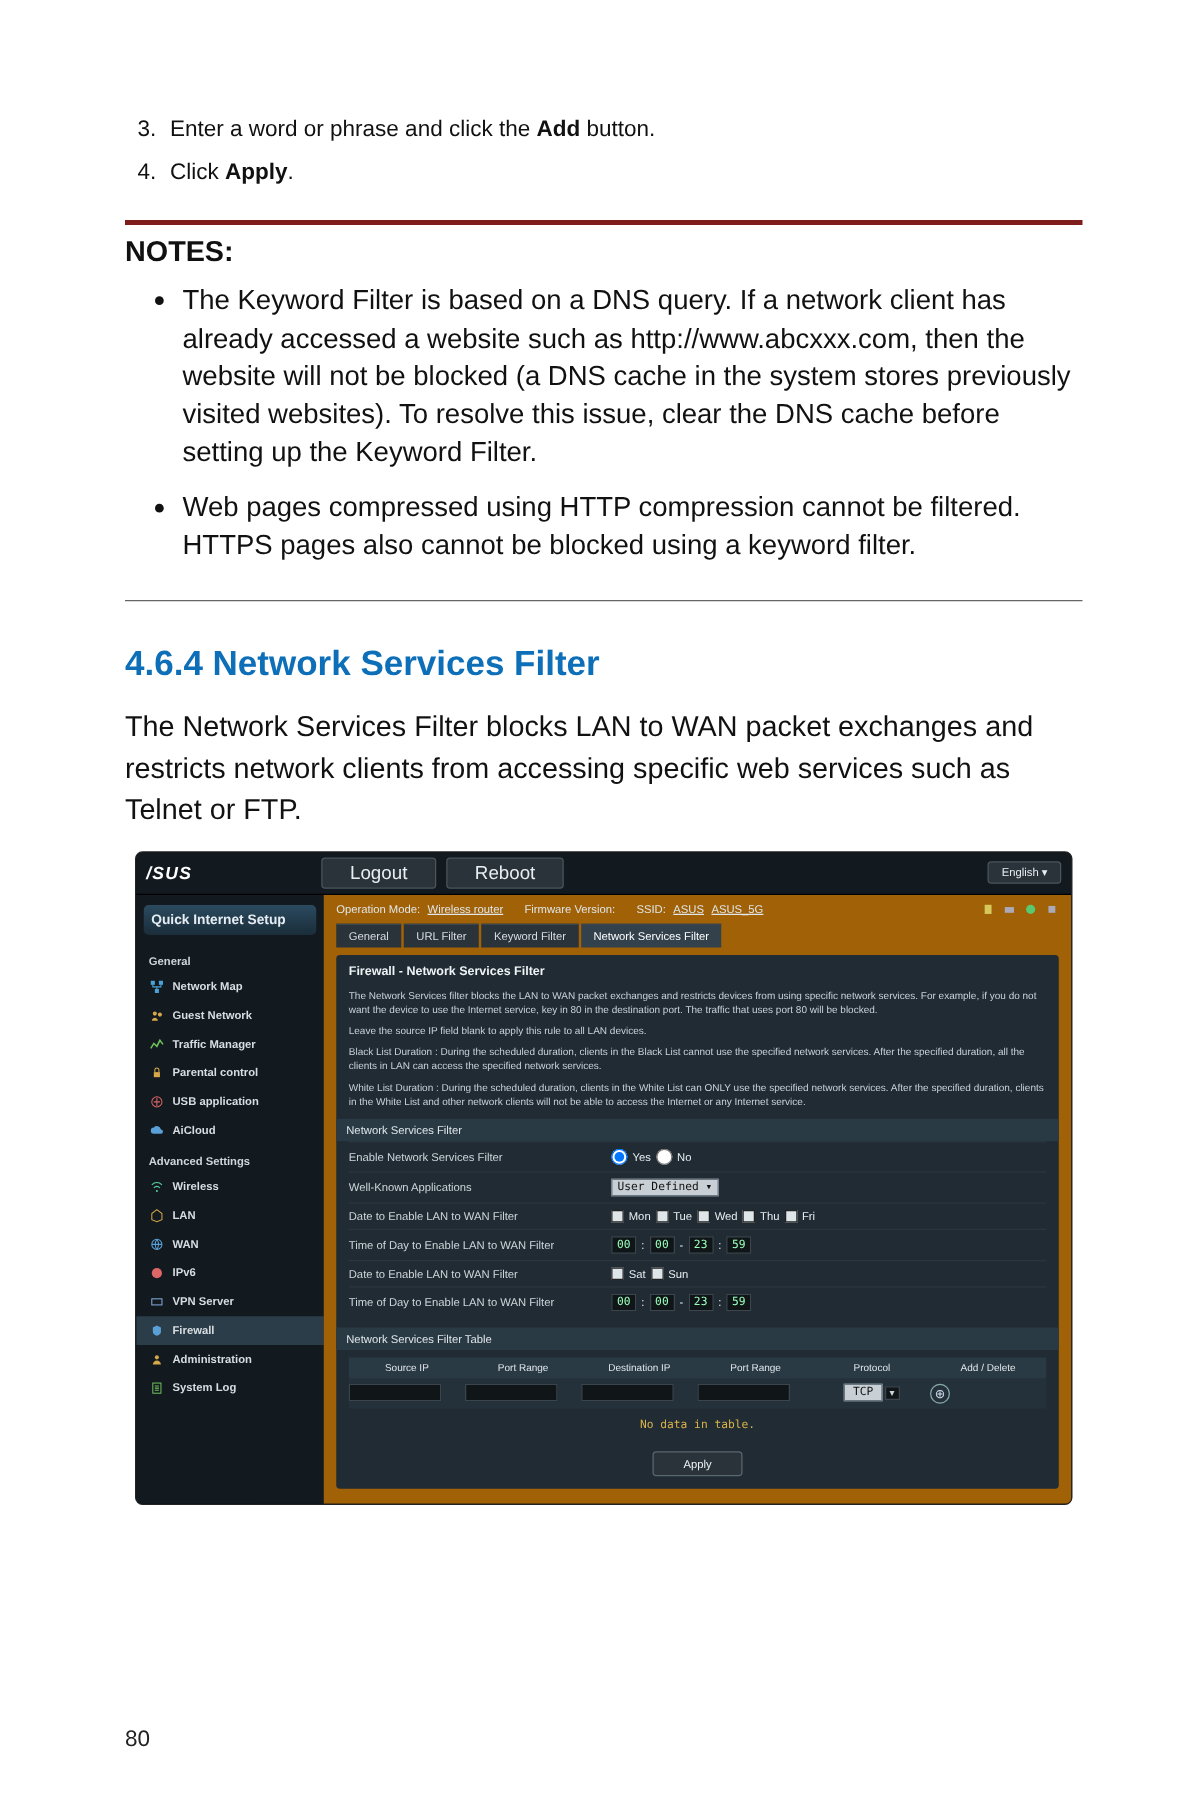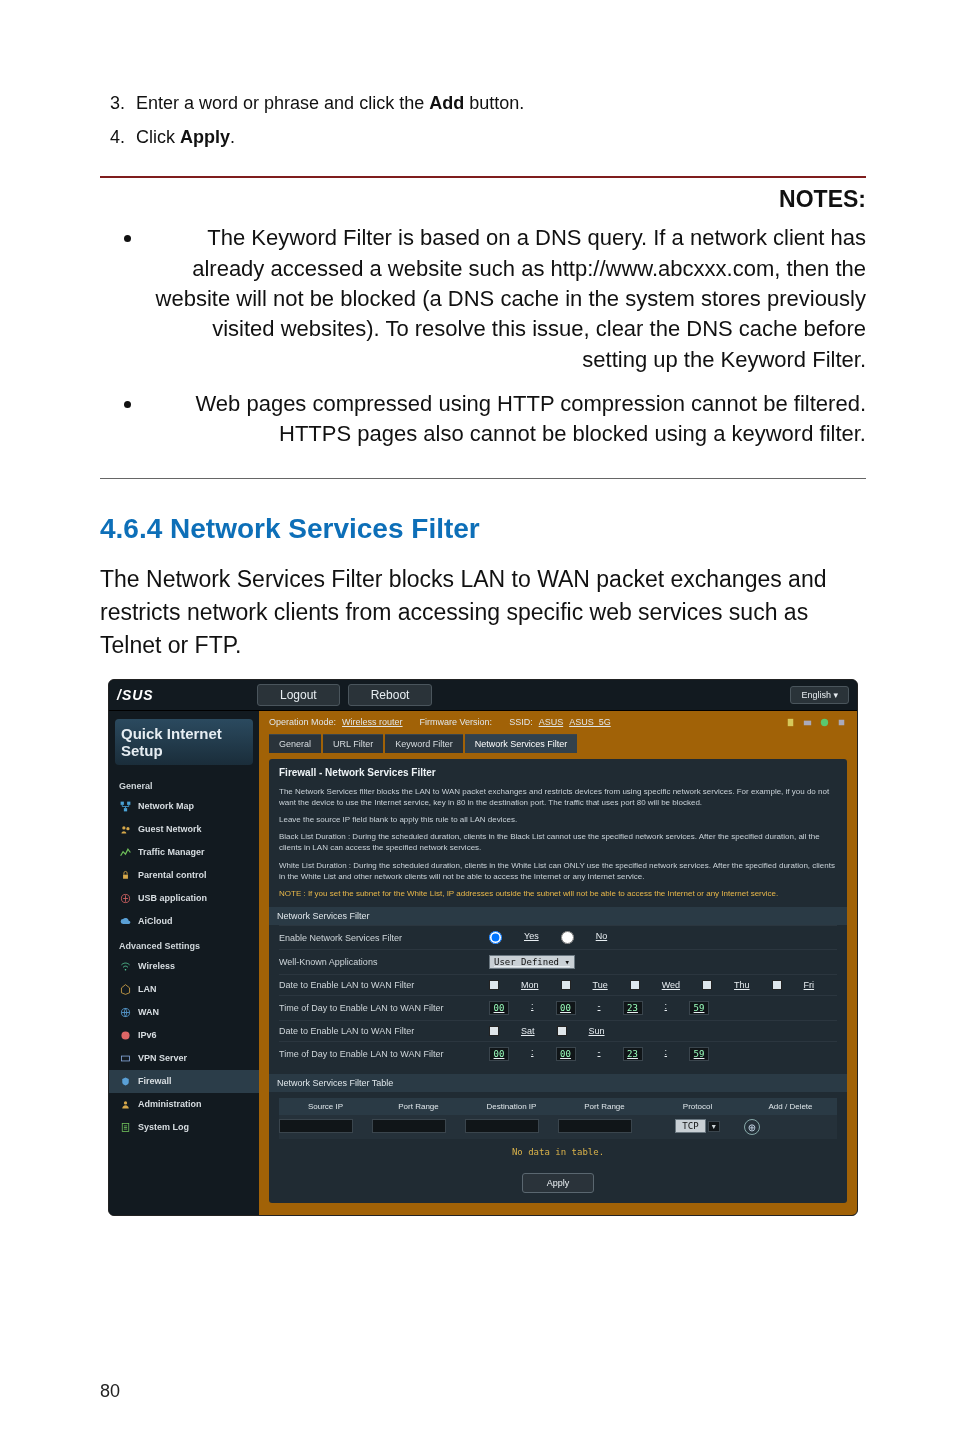--- a/index.html
+++ b/index.html
@@ -7,21 +7,21 @@
       width: 954px;
       height: 1438px;
       background: #fff;
       font-family: "Segoe UI", "Myriad Pro", Arial, sans-serif;
       color: #111;
       padding: 90px 88px 50px 100px;
       position: relative;
     }
     .instructions { font-size: 18px; line-height: 1.45; margin-bottom: 26px; }
     .instructions li { margin-bottom: 8px; margin-left: 30px; padding-left: 6px; }
-    .notes-box { border-top: 2px solid #7f1d1d; border-bottom: 1px solid #666; padding: 8px 0 14px 0; margin: 6px 0 34px 0; text-align: right; }
+    .notes-box { border-top: 4px solid #7f1d1d; border-bottom: 1px solid #666; padding: 8px 0 14px 0; margin: 6px 0 34px 0; }
     .notes-title { font-weight: bold; font-size: 23px; margin-bottom: 10px; }
     .notes-list { list-style: disc; margin-left: 44px; font-size: 22px; line-height: 1.38; }
     .notes-list li { margin-bottom: 14px; padding-left: 2px;}
     .section-heading { color: #0d6fb8; font-weight: bold; font-size: 28px; margin: 30px 0 18px 0; }
     .body-text { font-size: 23px; line-height: 1.45; margin-bottom: 16px; }
     .page-num { position: absolute; bottom: 36px; left: 100px; font-size: 18px; color: #222; }
 
     
     .router-shot {
       width: 750px;
@@ -29,45 +29,45 @@
       background: #0b1216;
       border-radius: 6px;
       font-family: Arial, sans-serif;
       font-size: 9px;
       color: #cfd6da;
       overflow: hidden;
       border: 1px solid #222;
     }
     .rs-topbar { display: flex; align-items: center; padding: 4px 8px; background: #121a20; border-bottom:1px solid #000;}
     .rs-logo { color: #fff; font-weight: bold; font-style: italic; font-size: 14px; letter-spacing: 1px; width: 140px; }
-    .rs-btn { background: #2a3339; border: 1px solid #4a555c; border-radius: 3px; padding: 3px 22px; color: #e8eef2; margin-right: 8px; font-size: 12px; }
+    .rs-btn { background: #2a3339; border: 1px solid #4a555c; border-radius: 3px; padding: 3px 22px; color: #e8eef2; margin-right: 8px; font-size: 15px; }
     .rs-lang { margin-left: auto; background:#2a3339;border:1px solid #4a555c;border-radius:3px;padding:3px 10px;color:#e8eef2;font-size:9px;}
     .rs-body { display: flex; }
     .rs-sidebar { width: 150px; background: #121a20; padding: 4px 0 10px 0; }
-    .rs-side-qi { margin: 4px 6px 8px 6px; background: linear-gradient(#2b4a5f,#1a2d3a); border-radius:4px; padding:6px 6px; color:#e6edf2; font-weight:bold; font-size:15px;}
+    .rs-side-qi { margin: 4px 6px 8px 6px; background: linear-gradient(#2b4a5f,#1a2d3a); border-radius:4px; padding:6px 6px; color:#e6edf2; font-weight:bold; font-size:11px;}
     .rs-side-head { color:#cfd6da; font-weight:bold; font-size:9px; padding: 8px 10px 4px 10px; }
     .rs-side-item { display:flex; align-items:center; gap:6px; padding:5px 10px; color:#d7dde1; font-size:9px; font-weight:bold;}
     .rs-side-item.active { background:#2b3d49; }
     .rs-ico { width:13px; height:13px; display:inline-block; }
     .rs-main { flex:1; padding: 6px 10px 12px 10px; background:#a16207; }
     .rs-opline { font-size:9px; color:#e0e6ea; padding: 0 0 6px 0; display:flex; gap:6px; align-items:center;}
     .rs-opline .ul { text-decoration: underline; }
     .rs-status-icons { margin-left:auto; display:flex; gap:6px; align-items:center; }
     .rs-st { width:11px;height:11px; }
     .rs-tabs { display:flex; gap:2px; margin-bottom:6px; }
     .rs-tab { background:#2a333a; padding:4px 10px; font-size:9px; color:#d7dde1; border-top:1px solid #3a454d;}
     .rs-tab.active { background:#32414c; color:#fff; }
     .rs-panel { background:#202b33; border-radius:3px; padding:8px 10px; }
     .rs-panel h3 { color:#eef3f6; font-size:10px; font-weight:bold; margin-bottom:8px; }
     .rs-desc { font-size:8px; color:#c9d2d8; line-height:1.4; margin-bottom:6px;}
     .rs-note { font-size:8px; color:#e9b84a; line-height:1.4; margin-bottom:6px;}
     .rs-subhead { background:#2a3a45; padding:4px 8px; font-size:9px; color:#dfe6ea; margin:8px -10px 0 -10px;}
     .rs-row { display:flex; align-items:center; padding:5px 0; border-top:1px solid #2b363f;}
     .rs-row .lbl { width:210px; font-size:9px; color:#cfd6da; }
-    .rs-row .val { flex:1; font-size:9px; color:#e8eef2; display:flex; gap:22px;text-decoration:underline;}
+    .rs-row .val { flex:1; font-size:9px; color:#e8eef2; display:flex; align-items:center; gap:4px;}
     .rs-select { background:#c9d0d5; color:#111; font-family:monospace; font-size:9px; padding:1px 4px; border:1px solid #6a7780;}
     .rs-chk { width:10px; height:10px; background:#dfe6ea; border:1px solid #222; display:inline-block;}
     .rs-num { width:20px; background:#101518; border:1px solid #3a454d; color:#9fb; text-align:center; font-family:monospace; font-size:9px; padding:1px 0;}
     .rs-tablehead { background:#2a3a45; display:flex; padding:4px 0; margin-top:6px;}
     .rs-th { flex:1; text-align:center; font-size:8px; color:#dfe6ea;}
     .rs-tablerow { display:flex; padding:4px 0; background:#25313a;}
     .rs-td { flex:1; text-align:left; font-size:8px;}
     .rs-input { width:80%; background:#101518; border:1px solid #3a454d; height:14px;}
     .rs-proto { display:flex; gap:2px; justify-content:center; align-items:center;}
     .rs-plus { width:16px;height:16px; border-radius:50%; border:1px solid #8aa; display:inline-flex; align-items:center; justify-content:center; color:#cde; font-size:10px;}
@@ -235,21 +235,20 @@
         <div class="rs-tab">URL Filter</div>
         <div class="rs-tab">Keyword Filter</div>
         <div class="rs-tab active">Network Services Filter</div>
       </div>
       <div class="rs-panel">
         <h3>Firewall - Network Services Filter</h3>
         <div class="rs-desc">The Network Services filter blocks the LAN to WAN packet exchanges and restricts devices from using specific network services. For example, if you do not want the device to use the Internet service, key in 80 in the destination port. The traffic that uses port 80 will be blocked.</div>
         <div class="rs-desc">Leave the source IP field blank to apply this rule to all LAN devices.</div>
         <div class="rs-desc">Black List Duration : During the scheduled duration, clients in the Black List cannot use the specified network services. After the specified duration, all the clients in LAN can access the specified network services.</div>
         <div class="rs-desc">White List Duration : During the scheduled duration, clients in the White List can ONLY use the specified network services. After the specified duration, clients in the White List and other network clients will not be able to access the Internet or any Internet service.</div>
-        <div class="rs-note">NOTE : If you set the subnet for the White List, IP addresses outside the subnet will not be able to access the Internet or any Internet service.</div>
 
         <div class="rs-subhead">Network Services Filter</div>
         <div class="rs-row">
           <div class="lbl">Enable Network Services Filter</div>
           <div class="val">
             <input type="radio" checked="" style="">
               <span>Yes</span>
             <input type="radio" style="">
               <span>No</span>
           </div>

